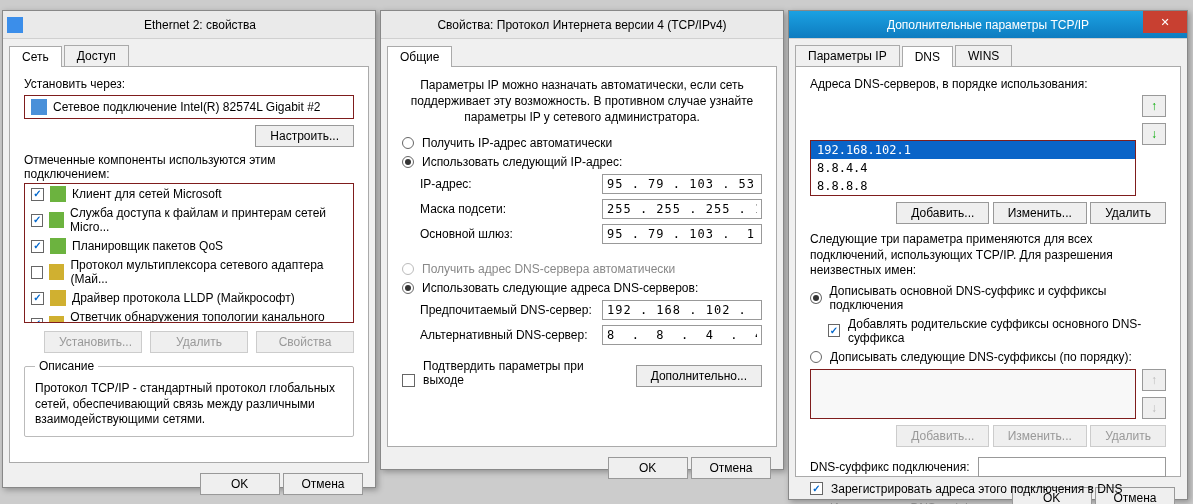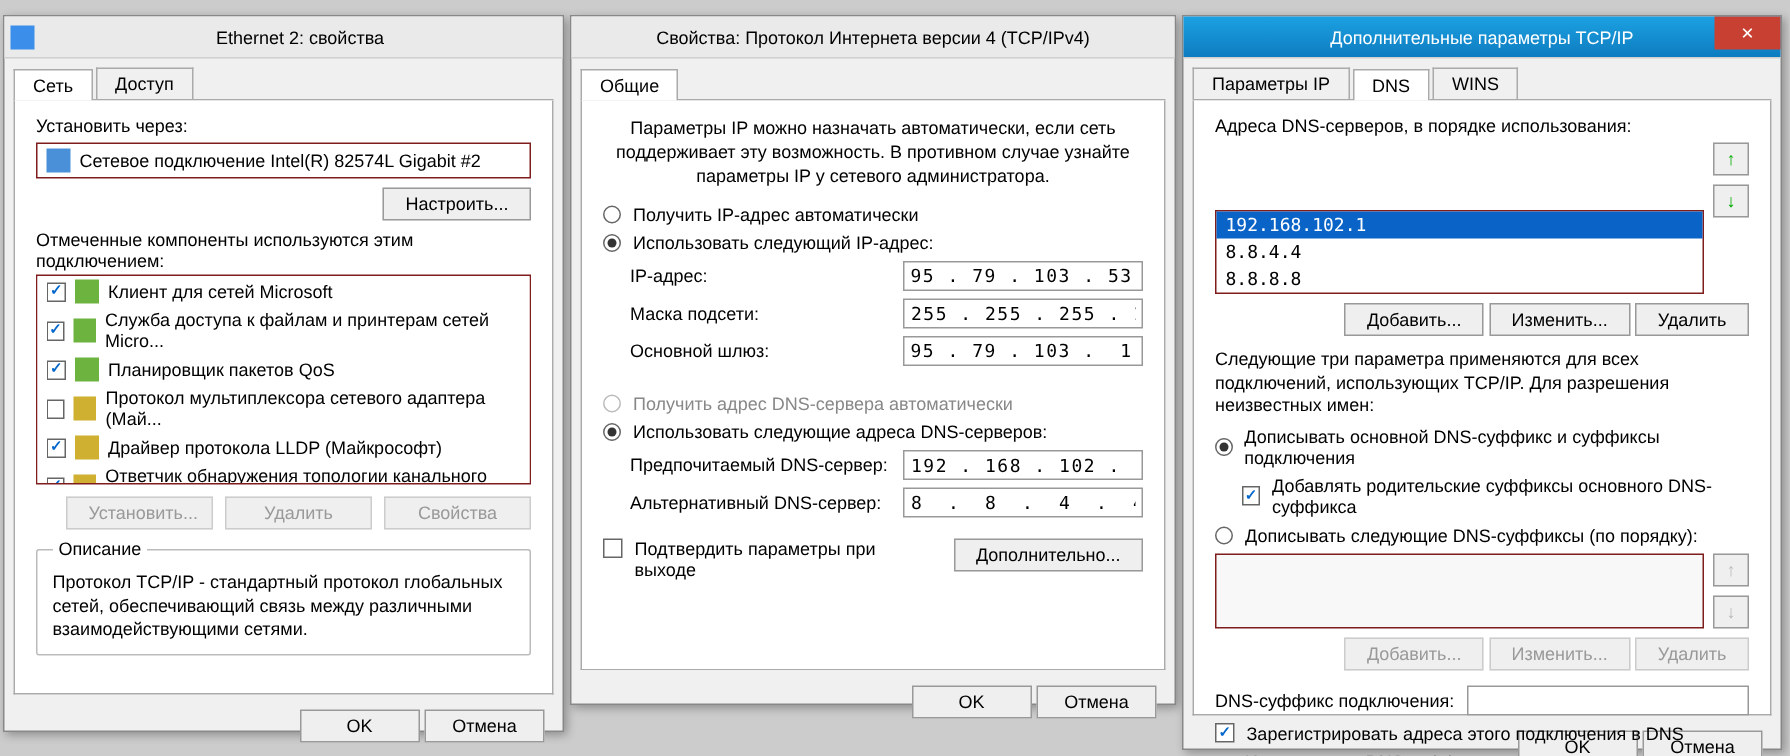--- a/index.html
+++ b/index.html
@@ -152,21 +152,21 @@
       <div class="row">
           <span class="lbl">Предпочитаемый DNS-сервер:</span>
           <input class="ipfield" value="192 . 168 . 102 .  1" style="">
         </div>
       <div class="row">
           <span class="lbl">Альтернативный DNS-сервер:</span>
           <input class="ipfield" value="8  .  8  .  4  .  4" style="">
         </div>
     </div>
 
-    <div style="display:flex; align-items:flex-start; margin-top:14px; gap:8px;">
+    <div style="display:flex; align-items:flex-end; margin-top:14px; gap:8px;">
       <span class="checkbox"></span>
       <span style="flex:1">Подтвердить параметры при выходе</span>
       <button class="btn">Дополнительно...</button>
     </div>
   </div>
   <div style="text-align:right; padding:4px 12px 8px;">
     <button class="btn" style="min-width:80px">OK</button>
     <button class="btn" style="min-width:80px">Отмена</button>
   </div>
 </div>

